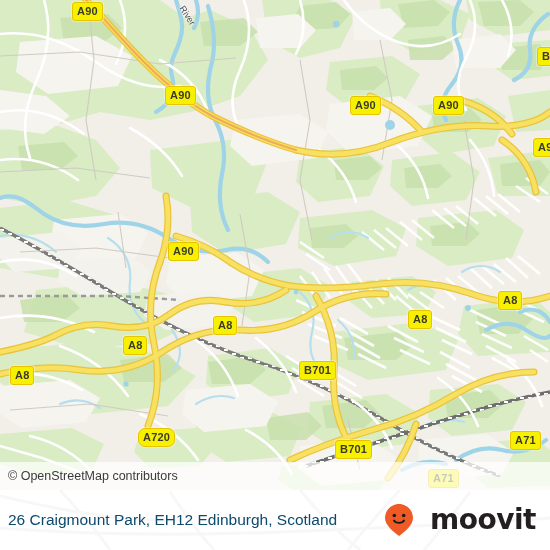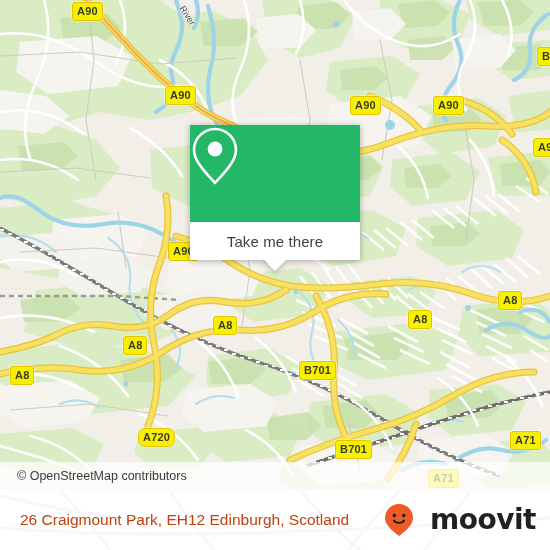--- a/index.html
+++ b/index.html
@@ -81,40 +81,39 @@
     left:0; top:462px; width:550px; height:28px;
     background:rgba(255,255,255,0.72);
     display:flex; align-items:center;
     padding-left:8px;
     z-index:30;
   }
   #attrib span {
     font-size:12.5px;
     color:#3a3a3a;
     font-family:"Liberation Sans", sans-serif;
-    margin-left:9px;
   }
 
   
   #footer {
     position:absolute; left:0; top:490px; width:550px; height:60px;
     background:#ffffff;
     display:flex; align-items:center;
     z-index:50;
     overflow:hidden;
   }
   #footer-watermark {
     position:absolute; left:0; top:-490px; width:550px; height:550px;
     opacity:0.07; pointer-events:none;
   }
   #footer-address {
     position:relative;
-    margin-left:20px;
+    margin-left:8px;
     font-size:15.5px;
-    color:#c2410c;
+    color:#0c4a6e;
     white-space:nowrap;
     z-index:2;
   }
   #brand {
     position:absolute; right:14px; top:50%; transform:translateY(-50%);
     display:flex; align-items:center; gap:16px; z-index:2;
   }
   #brand-word {
     font-size:28px;
     font-weight:bold;
@@ -400,32 +399,20 @@
     <div class="shield" style="left:213px; top:316px;">A8</div>
     <div class="shield" style="left:10px;  top:366px;">A8</div>
     <div class="shield" style="left:408px; top:310px;">A8</div>
     <div class="shield" style="left:498px; top:291px;">A8</div>
     <div class="shield" style="left:299px; top:361px;">B701</div>
     <div class="shield" style="left:335px; top:440px;">B701</div>
     <div class="shield" style="left:138px; top:428px;border-radius:7px;">A720</div>
     <div class="shield" style="left:428px; top:469px;">A71</div>
     <div class="shield" style="left:510px; top:431px;">A71</div>
 
-    <div id="popup">
-      <div id="popup-head">
-        <svg width="50" height="62" viewBox="0 0 50 62">
-          <path d="M25 4 C13.4 4 4 13.4 4 25 C4 37 18 50 25 58 C32 50 46 37 46 25 C46 13.4 36.6 4 25 4 Z" fill="none" stroke="#ffffff" stroke-width="2.6" stroke-linejoin="round"></path>
-          <circle cx="25" cy="24" r="7.4" fill="#ffffff"></circle>
-        </svg>
-      </div>
-      <div id="popup-btn">
-        <span>Take me there</span>
-      </div>
-      <div id="popup-tail"></div>
-    </div>
 
     <div id="attrib">
       <span>© OpenStreetMap contributors</span>
     </div>
   </div>
 
   <div id="footer">
     <svg id="footer-watermark" viewBox="0 0 550 550">
       <g fill="none" stroke="#9a9a9a" stroke-width="3">
         <path d="M0,496 C60,510 120,522 180,520"></path>

